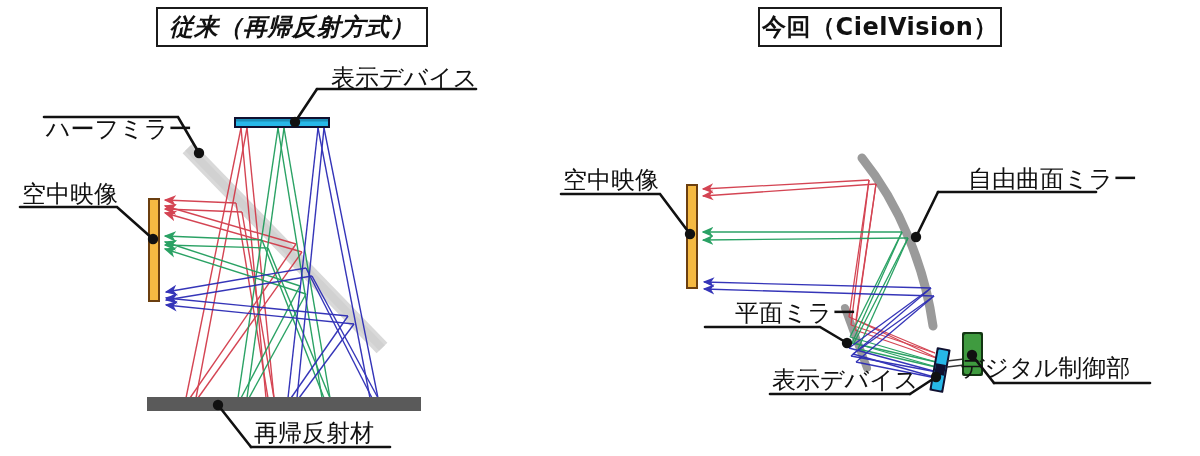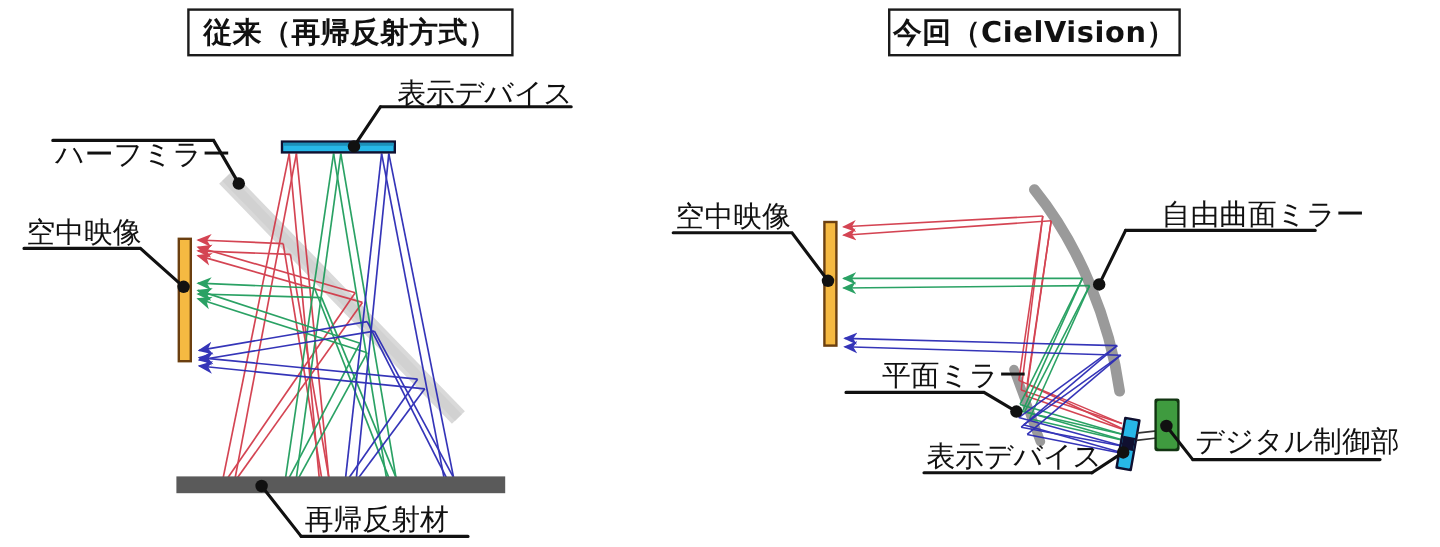--- a/index.html
+++ b/index.html
@@ -13,22 +13,22 @@
   .titlebox{
     position:absolute;
     border:2px solid #1b1b1b;
     background:#ffffff;
     display:flex;align-items:center;justify-content:center;
     font-weight:bold;
     color:#111111;
     letter-spacing:0.5px;
     box-sizing:border-box;
   }
-  #title-left{left:156px;top:7px;width:272px;height:40px;font-size:24px;}
-  #title-right{left:740px;top:7px;width:244px;height:40px;font-size:24px;}
+  #title-left{left:156px;top:7px;width:272px;height:40px;font-size:24px;font-style:italic;}
+  #title-right{left:758px;top:7px;width:244px;height:40px;font-size:24px;}
   .lbl{
     position:absolute;
     font-weight:normal;
     color:#111111;
     font-size:24px;
     white-space:nowrap;
     line-height:1;
   }
 </style>
 </head>
@@ -218,15 +218,15 @@
 
   <div class="lbl" style="left:46px;top:92px;margin-top:25px;">ハーフミラー</div>
   <div class="lbl" style="left:331px;top:66px;">表示デバイス</div>
   <div class="lbl" style="left:22px;top:182px;">空中映像</div>
   <div class="lbl" style="left:254px;top:421px;">再帰反射材</div>
 
   <div class="lbl" style="left:563px;top:168px;">空中映像</div>
   <div class="lbl" style="left:968px;top:167px;">自由曲面ミラー</div>
   <div class="lbl" style="left:735px;top:301px;">平面ミラー</div>
   <div class="lbl" style="left:772px;top:368px;">表示デバイス</div>
-  <div class="lbl" style="left:996px;top:356px;">デジタル制御部</div>
+  <div class="lbl" style="left:960px;top:356px;">デジタル制御部</div>
 
 </div>
 
 </body></html>

